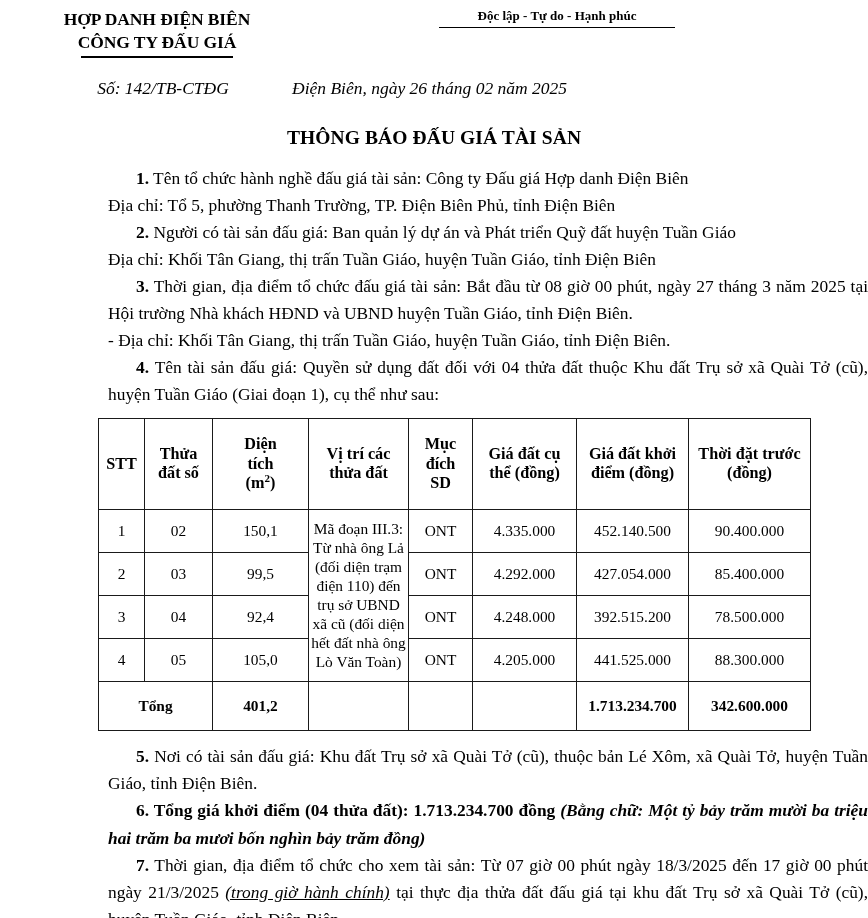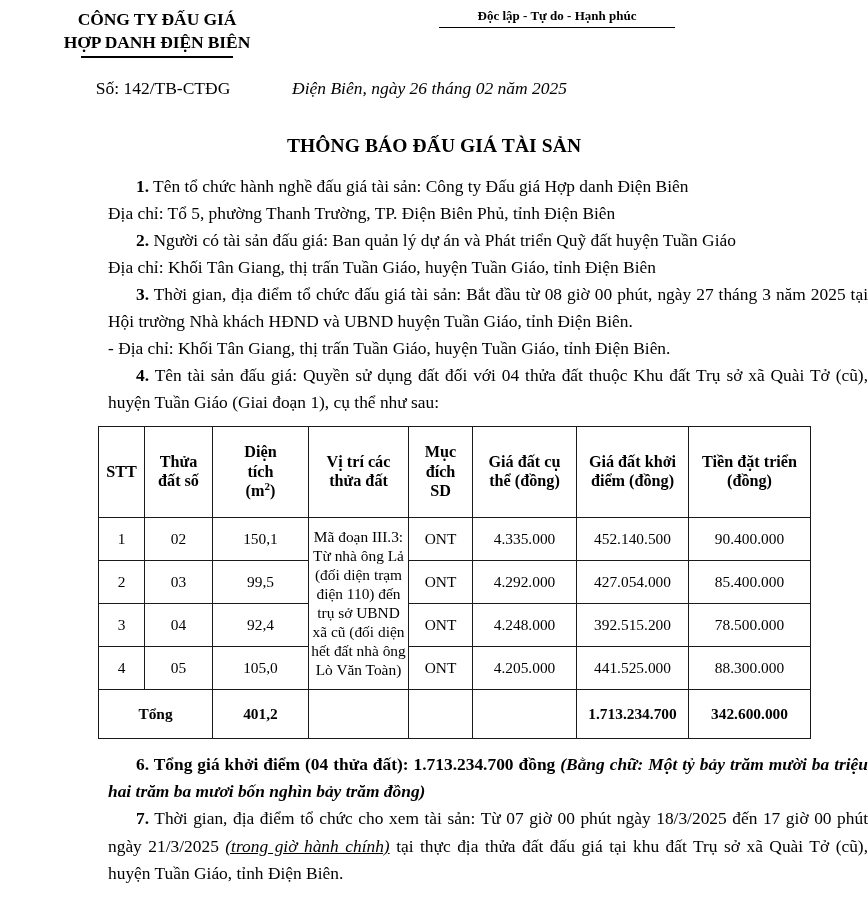--- a/index.html
+++ b/index.html
@@ -78,37 +78,38 @@
     margin-top: 20px;
   }
   .nd-left {
     width: 292px;
     flex: 0 0 292px;
     text-align: center;
     padding-left: 34px;
     box-sizing: border-box;
     font-size: 17.5px;
     white-space: nowrap;
+    font-style: italic;
   }
   .nd-right {
     flex: 1 1 auto;
     text-align: left;
     padding-right: 42px;
     box-sizing: border-box;
     font-style: italic;
     font-size: 17.5px;
     white-space: nowrap;
   }
 
   
   .doc-title {
     text-align: center;
     font-weight: bold;
     font-size: 19.5px;
-    margin-top: 36px;
+    margin-top: 28px;
     letter-spacing: 0.1px;
     white-space: nowrap;
   }
 
   
   .body-area {
     margin-top: 16px;
     padding-left: 108px;
     box-sizing: border-box;
   }
@@ -179,22 +180,22 @@
 
   sup { font-size: 0.68em; vertical-align: super; line-height: 0; }
 </style>
 </head>
 <body>
 
 <div class="page">
 
   <div class="masthead">
     <div class="mh-left">
+      <div class="org-line">HỢP DANH ĐIỆN BIÊN</div>
       <div class="org-line">CÔNG TY ĐẤU GIÁ</div>
-      <div class="org-line">HỢP DANH ĐIỆN BIÊN</div>
       <div class="rule rule-org"></div>
     </div>
     <div class="mh-right">
       <div class="nation-line2">Độc lập - Tự do - Hạnh phúc</div>
       <div class="rule rule-nation"></div>
     </div>
   </div>
 
   <div class="numdate">
     <div class="nd-left">Số: 142/TB-CTĐG</div>
@@ -251,21 +252,21 @@
           </th>
           <th>
             <span>Giá đất cụ</span><br>
             <span>thể (đồng)</span>
           </th>
           <th>
             <span>Giá đất khởi</span><br>
             <span>điểm (đồng)</span>
           </th>
           <th>
-            <span>Tiền đặt triển</span><br>
+            <span>Thời đặt trước</span><br>
             <span>(đồng)</span>
           </th>
         </tr>
       </thead>
       <tbody>
         <tr>
           <td>1</td>
           <td>02</td>
           <td>150,1</td>
           <td class="loc-cell" rowspan="4">Mã đoạn III.3: Từ nhà ông Lả (đối diện trạm điện 110) đến trụ sở UBND xã cũ (đối diện hết đất nhà ông Lò Văn Toàn)</td>
@@ -308,20 +309,21 @@
           <td></td>
           <td></td>
           <td class="total-val">1.713.234.700</td>
           <td class="total-val">342.600.000</td>
         </tr>
       </tbody>
     </table>
   </div>
 
   <div class="body-area" style="margin-top:12px;">
+    <p class="para"><b>5.</b><span> Nơi có tài sản đấu giá: Khu đất Trụ sở xã Quài Tở (cũ), thuộc bản Lé Xôm, xã Quài Tở, huyện Tuần Giáo, tỉnh Điện Biên.</span></p>
 
     <p class="para"><b>6.</b><b> Tổng giá khởi điểm (04 thửa đất): 1.713.234.700 đồng </b><span class="bi">(Bằng chữ: Một tỷ bảy trăm mười ba triệu hai trăm ba mươi bốn nghìn bảy trăm đồng)</span></p>
 
     <p class="para"><b>7.</b><span> Thời gian, địa điểm tổ chức cho xem tài sản: Từ 07 giờ 00 phút ngày 18/3/2025 đến 17 giờ 00 phút ngày 21/3/2025 </span><i>(trong giờ hành chính)</i><span> tại thực địa thửa đất đấu giá tại khu đất Trụ sở xã Quài Tở (cũ), huyện Tuần Giáo, tỉnh Điện Biên.</span></p>
 
   </div>
 
 </div>
 
 </body></html>

